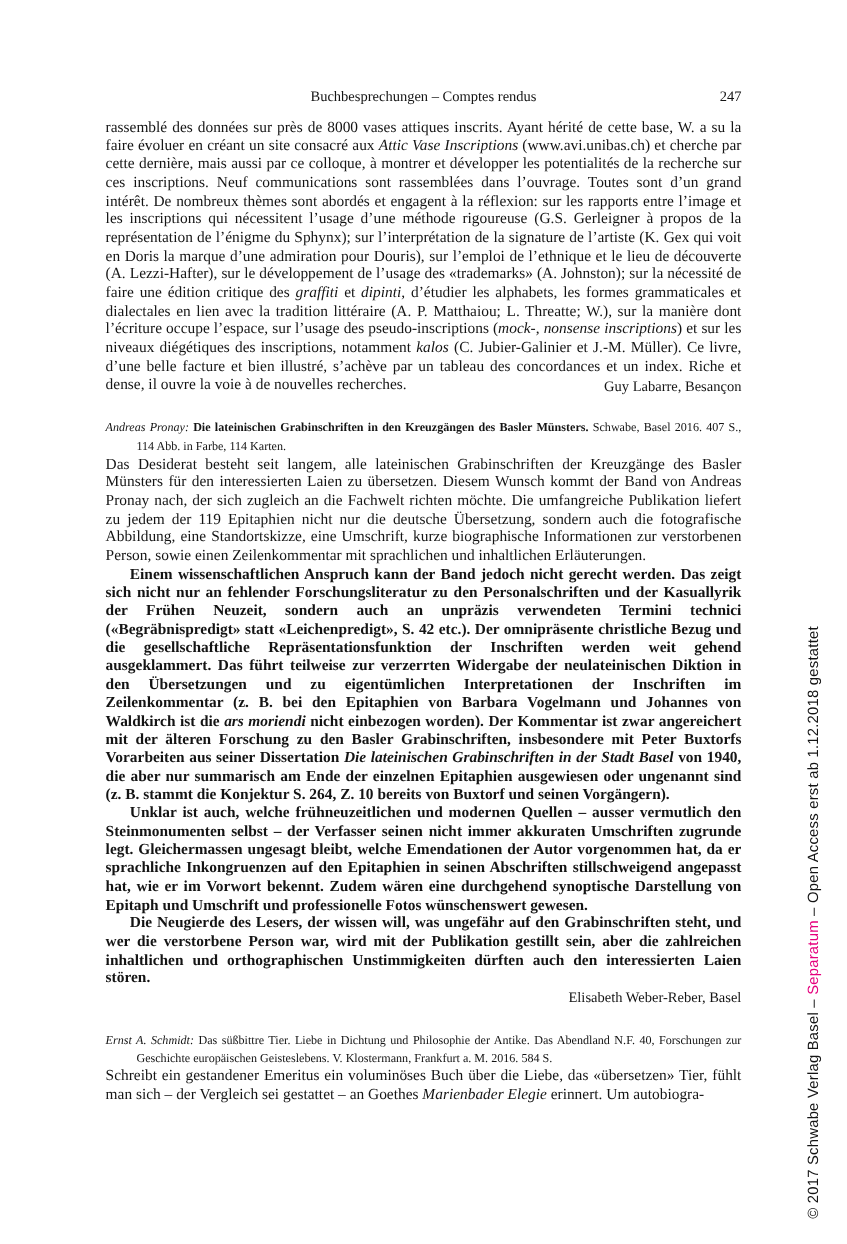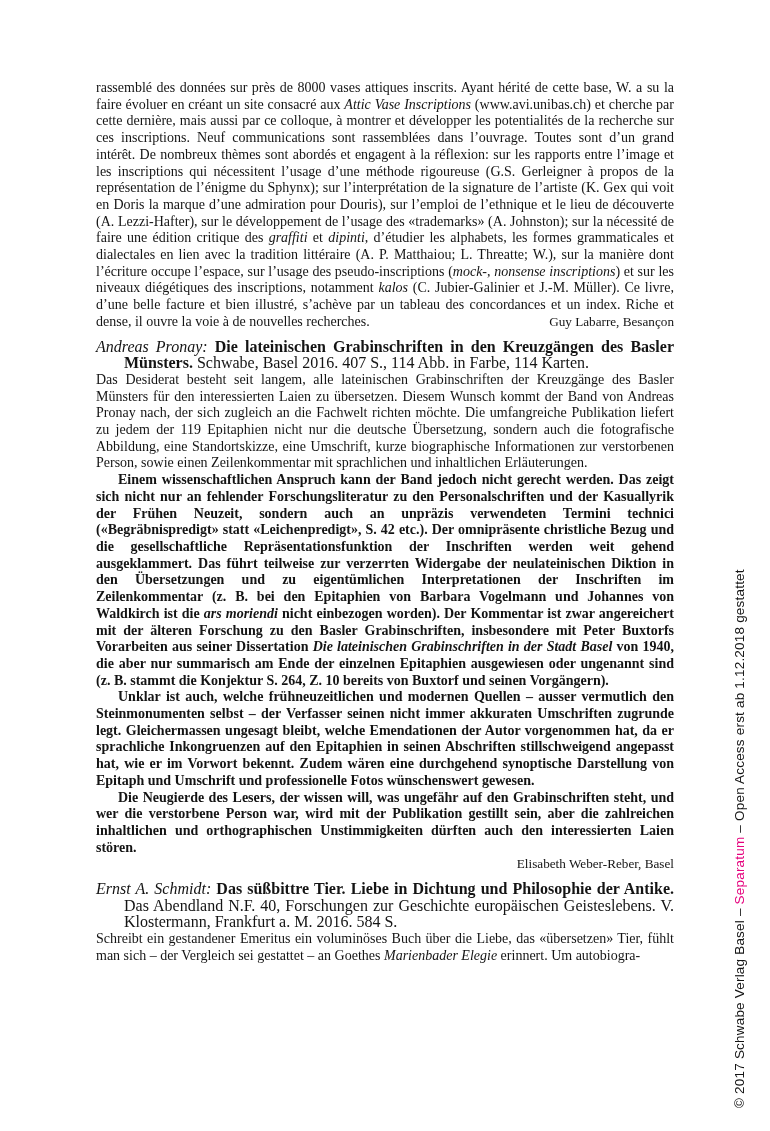--- a/index.html
+++ b/index.html
@@ -39,25 +39,25 @@
   }
   .para {
     margin: 0;
     text-align: justify;
     font-size: 14px;
     line-height: 16.7px;
     hyphens: none;
   }
   .para.indent { text-indent: 22px; font-weight: bold; }
   .review-heading {
-    margin: 8px 0 0 0;
+    margin: 22px 0 0 0;
     padding-left: 28px;
     text-indent: -28px;
     text-align: justify;
-    font-size: 16px;
+    font-size: 11px;
     line-height: 16.7px;
   }
   .signature {
     margin: 0;
     text-align: right;
     font-size: 13.2px;
     line-height: 16.7px;
   }
   .signature.overlap { margin-top: -16.7px; }
   .vertical-copyright {
@@ -72,30 +72,34 @@
     letter-spacing: 0.2px;
     color: #141414;
   }
 </style>
 </head>
 <body>
 
 <div class="page">
   <div class="content">
 
+    <div class="header">
+      <span class="running-title">Buchbesprechungen – Comptes rendus</span>
+      <span class="page-number">247</span>
+    </div>
 
     <p class="para"><span>rassemblé des données sur près de 8000 vases attiques inscrits. Ayant hérité de cette base, W. a su la faire évoluer en créant un site consacré aux </span><span style="font-style: italic;">Attic Vase Inscriptions</span><span> (www.avi.unibas.ch) et cherche par cette dernière, mais aussi par ce colloque, à montrer et développer les potentialités de la recherche sur ces inscriptions. Neuf communications sont rassemblées dans l’ouvrage. Toutes sont d’un grand intérêt. De nombreux thèmes sont abordés et engagent à la réflexion: sur les rapports entre l’image et les inscriptions qui nécessitent l’usage d’une méthode rigoureuse (G.S. Gerleigner à propos de la représentation de l’énigme du Sphynx); sur l’interprétation de la signature de l’artiste (K. Gex qui voit en Doris la marque d’une admiration pour Douris), sur l’emploi de l’ethnique et le lieu de découverte (A. Lezzi-Hafter), sur le développement de l’usage des «trademarks» (A. Johnston); sur la nécessité de faire une édition critique des </span><span style="font-style: italic;">graffiti</span><span> et </span><span style="font-style: italic;">dipinti</span><span>, d’étudier les alphabets, les formes grammaticales et dialectales en lien avec la tradition littéraire (A. P. Matthaiou; L. Threatte; W.), sur la manière dont l’écriture occupe l’espace, sur l’usage des pseudo-inscriptions (</span><span style="font-style: italic;">mock-</span><span>, </span><span style="font-style: italic;">nonsense inscriptions</span><span>) et sur les niveaux diégétiques des inscriptions, notamment </span><span style="font-style: italic;">kalos</span><span> (C. Jubier-Galinier et J.-M. Müller). Ce livre, d’une belle facture et bien illustré, s’achève par un tableau des concordances et un index. Riche et dense, il ouvre la voie à de nouvelles recherches.</span></p>
     <div class="signature overlap">Guy Labarre, Besançon</div>
 
     <p class="review-heading"><span style="font-style: italic;">Andreas Pronay: </span><span style="font-weight: bold;">Die lateinischen Grabinschriften in den Kreuzgängen des Basler Münsters.</span><span> Schwabe, Basel 2016. 407 S., 114 Abb. in Farbe, 114 Karten.</span></p>
     <p class="para"><span>Das Desiderat besteht seit langem, alle lateinischen Grabinschriften der Kreuzgänge des Basler Münsters für den interessierten Laien zu übersetzen. Diesem Wunsch kommt der Band von Andreas Pronay nach, der sich zugleich an die Fachwelt richten möchte. Die umfangreiche Publikation liefert zu jedem der 119 Epitaphien nicht nur die deutsche Übersetzung, sondern auch die fotografische Abbildung, eine Standortskizze, eine Umschrift, kurze biographische Informationen zur verstorbenen Person, sowie einen Zeilenkommentar mit sprachlichen und inhaltlichen Erläuterungen.</span></p>
     <p class="para indent"><span>Einem wissenschaftlichen Anspruch kann der Band jedoch nicht gerecht werden. Das zeigt sich nicht nur an fehlender Forschungsliteratur zu den Personalschriften und der Kasuallyrik der Frühen Neuzeit, sondern auch an unpräzis verwendeten Termini technici («Begräbnispredigt» statt «Leichenpredigt», S. 42 etc.). Der omnipräsente christliche Bezug und die gesellschaftliche Repräsentationsfunktion der Inschriften werden weit gehend ausgeklammert. Das führt teilweise zur verzerrten Widergabe der neulateinischen Diktion in den Übersetzungen und zu eigentümlichen Interpretationen der Inschriften im Zeilenkommentar (z. B. bei den Epitaphien von Barbara Vogelmann und Johannes von Waldkirch ist die </span><span style="font-style: italic;">ars moriendi</span><span> nicht einbezogen worden). Der Kommentar ist zwar angereichert mit der älteren Forschung zu den Basler Grabinschriften, insbesondere mit Peter Buxtorfs Vorarbeiten aus seiner Dissertation </span><span style="font-style: italic;">Die lateinischen Grabinschriften in der Stadt Basel</span><span> von 1940, die aber nur summarisch am Ende der einzelnen Epitaphien ausgewiesen oder ungenannt sind (z. B. stammt die Konjektur S. 264, Z. 10 bereits von Buxtorf und seinen Vorgängern).</span></p>
     <p class="para indent"><span>Unklar ist auch, welche frühneuzeitlichen und modernen Quellen – ausser vermutlich den Steinmonumenten selbst – der Verfasser seinen nicht immer akkuraten Umschriften zugrunde legt. Gleichermassen ungesagt bleibt, welche Emendationen der Autor vorgenommen hat, da er sprachliche Inkongruenzen auf den Epitaphien in seinen Abschriften stillschweigend angepasst hat, wie er im Vorwort bekennt. Zudem wären eine durchgehend synoptische Darstellung von Epitaph und Umschrift und professionelle Fotos wünschenswert gewesen.</span></p>
     <p class="para indent"><span>Die Neugierde des Lesers, der wissen will, was ungefähr auf den Grabinschriften steht, und wer die verstorbene Person war, wird mit der Publikation gestillt sein, aber die zahlreichen inhaltlichen und orthographischen Unstimmigkeiten dürften auch den interessierten Laien stören.</span></p>
     <div class="signature">Elisabeth Weber-Reber, Basel</div>
 
-    <p class="review-heading"><span style="font-style: italic;">Ernst A. Schmidt: </span><span style="font-weight: bold;">Das süßbittre Tier. Liebe in Dichtung und Philosophie der Antike.</span><span> Das Abendland N.F. 40, Forschungen zur Geschichte europäischen Geisteslebens. V. Klostermann, Frankfurt a. M. 2016. 584 S.</span></p>
+    <p class="review-heading"><span style="font-style: italic;">Ernst A. Schmidt: </span><span style="font-weight: normal;">Das süßbittre Tier. Liebe in Dichtung und Philosophie der Antike.</span><span> Das Abendland N.F. 40, Forschungen zur Geschichte europäischen Geisteslebens. V. Klostermann, Frankfurt a. M. 2016. 584 S.</span></p>
     <p class="para"><span>Schreibt ein gestandener Emeritus ein voluminöses Buch über die Liebe, das «übersetzen» Tier, fühlt man sich – der Vergleich sei gestattet – an Goethes </span><span style="font-style: italic;">Marienbader Elegie</span><span> erinnert. Um autobiogra-</span></p>
 
   </div>
 
   <div class="vertical-copyright"><span>© 2017 Schwabe Verlag Basel – </span><span style="color: rgb(229, 0, 125);">Separatum</span><span> – Open Access erst ab 1.12.2018 gestattet</span></div>
 </div>
 
 </body></html>

